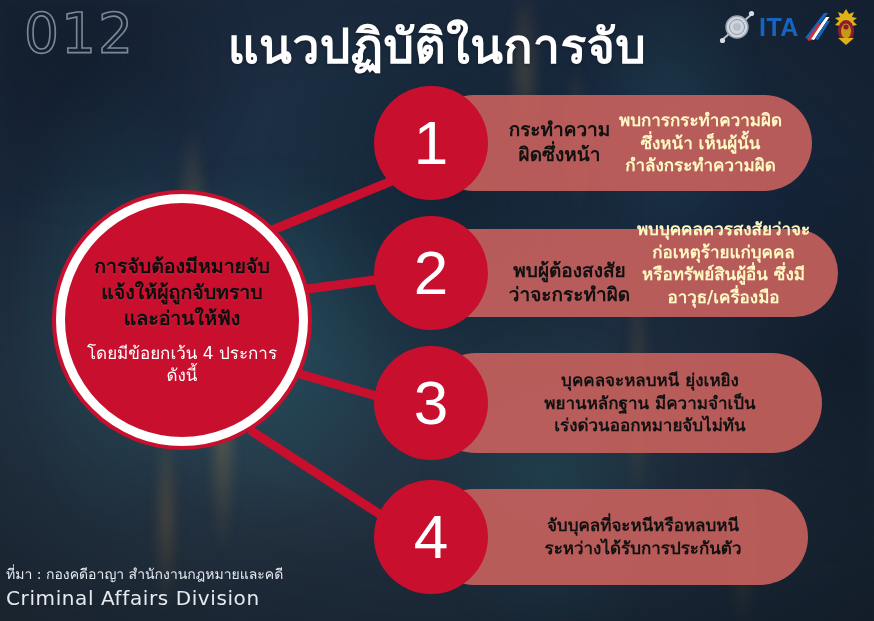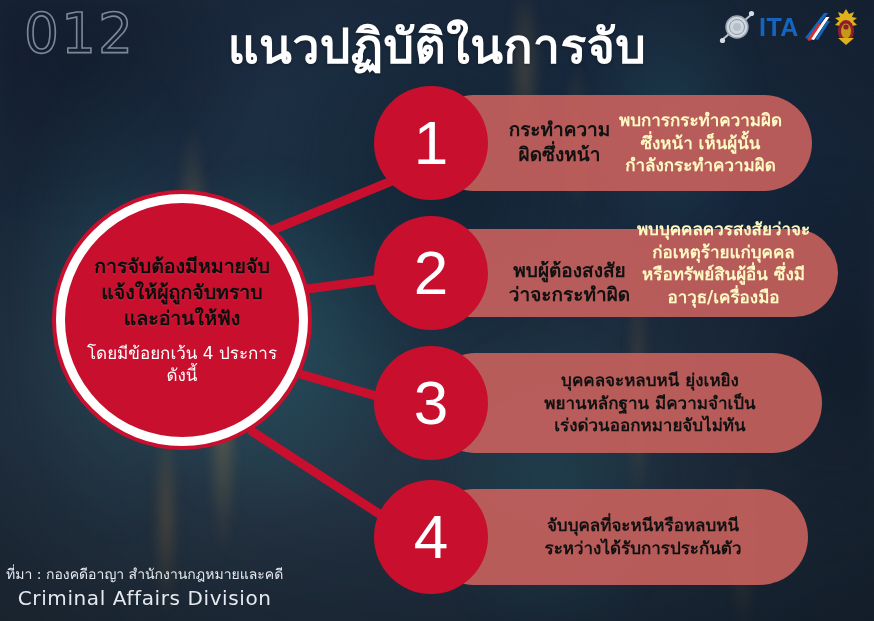--- a/index.html
+++ b/index.html
@@ -149,21 +149,21 @@
   #item-2 { left:374px; top:216px; }
   #item-2 .pill { width:412px; height:88px;align-items:flex-end; }
   #item-3 { left:374px; top:346px; }
   #item-3 .pill { width:396px; height:100px; }
   #item-4 { left:374px; top:480px; }
   #item-4 .pill { width:382px; height:96px; }
 
   
   #footer {
     position:absolute; left:6px; bottom:8px;
-    text-align:center; color:#e6eaf0;
+    text-align:left; color:#e6eaf0;
     line-height:1.45;
   }
   #footer-source { font-size:14px; font-weight:400; }
   #footer-en { font-size:20px; font-weight:400; letter-spacing:.6px; }
 </style>
 </head>
 <body>
 
 <div id="stage">
 

